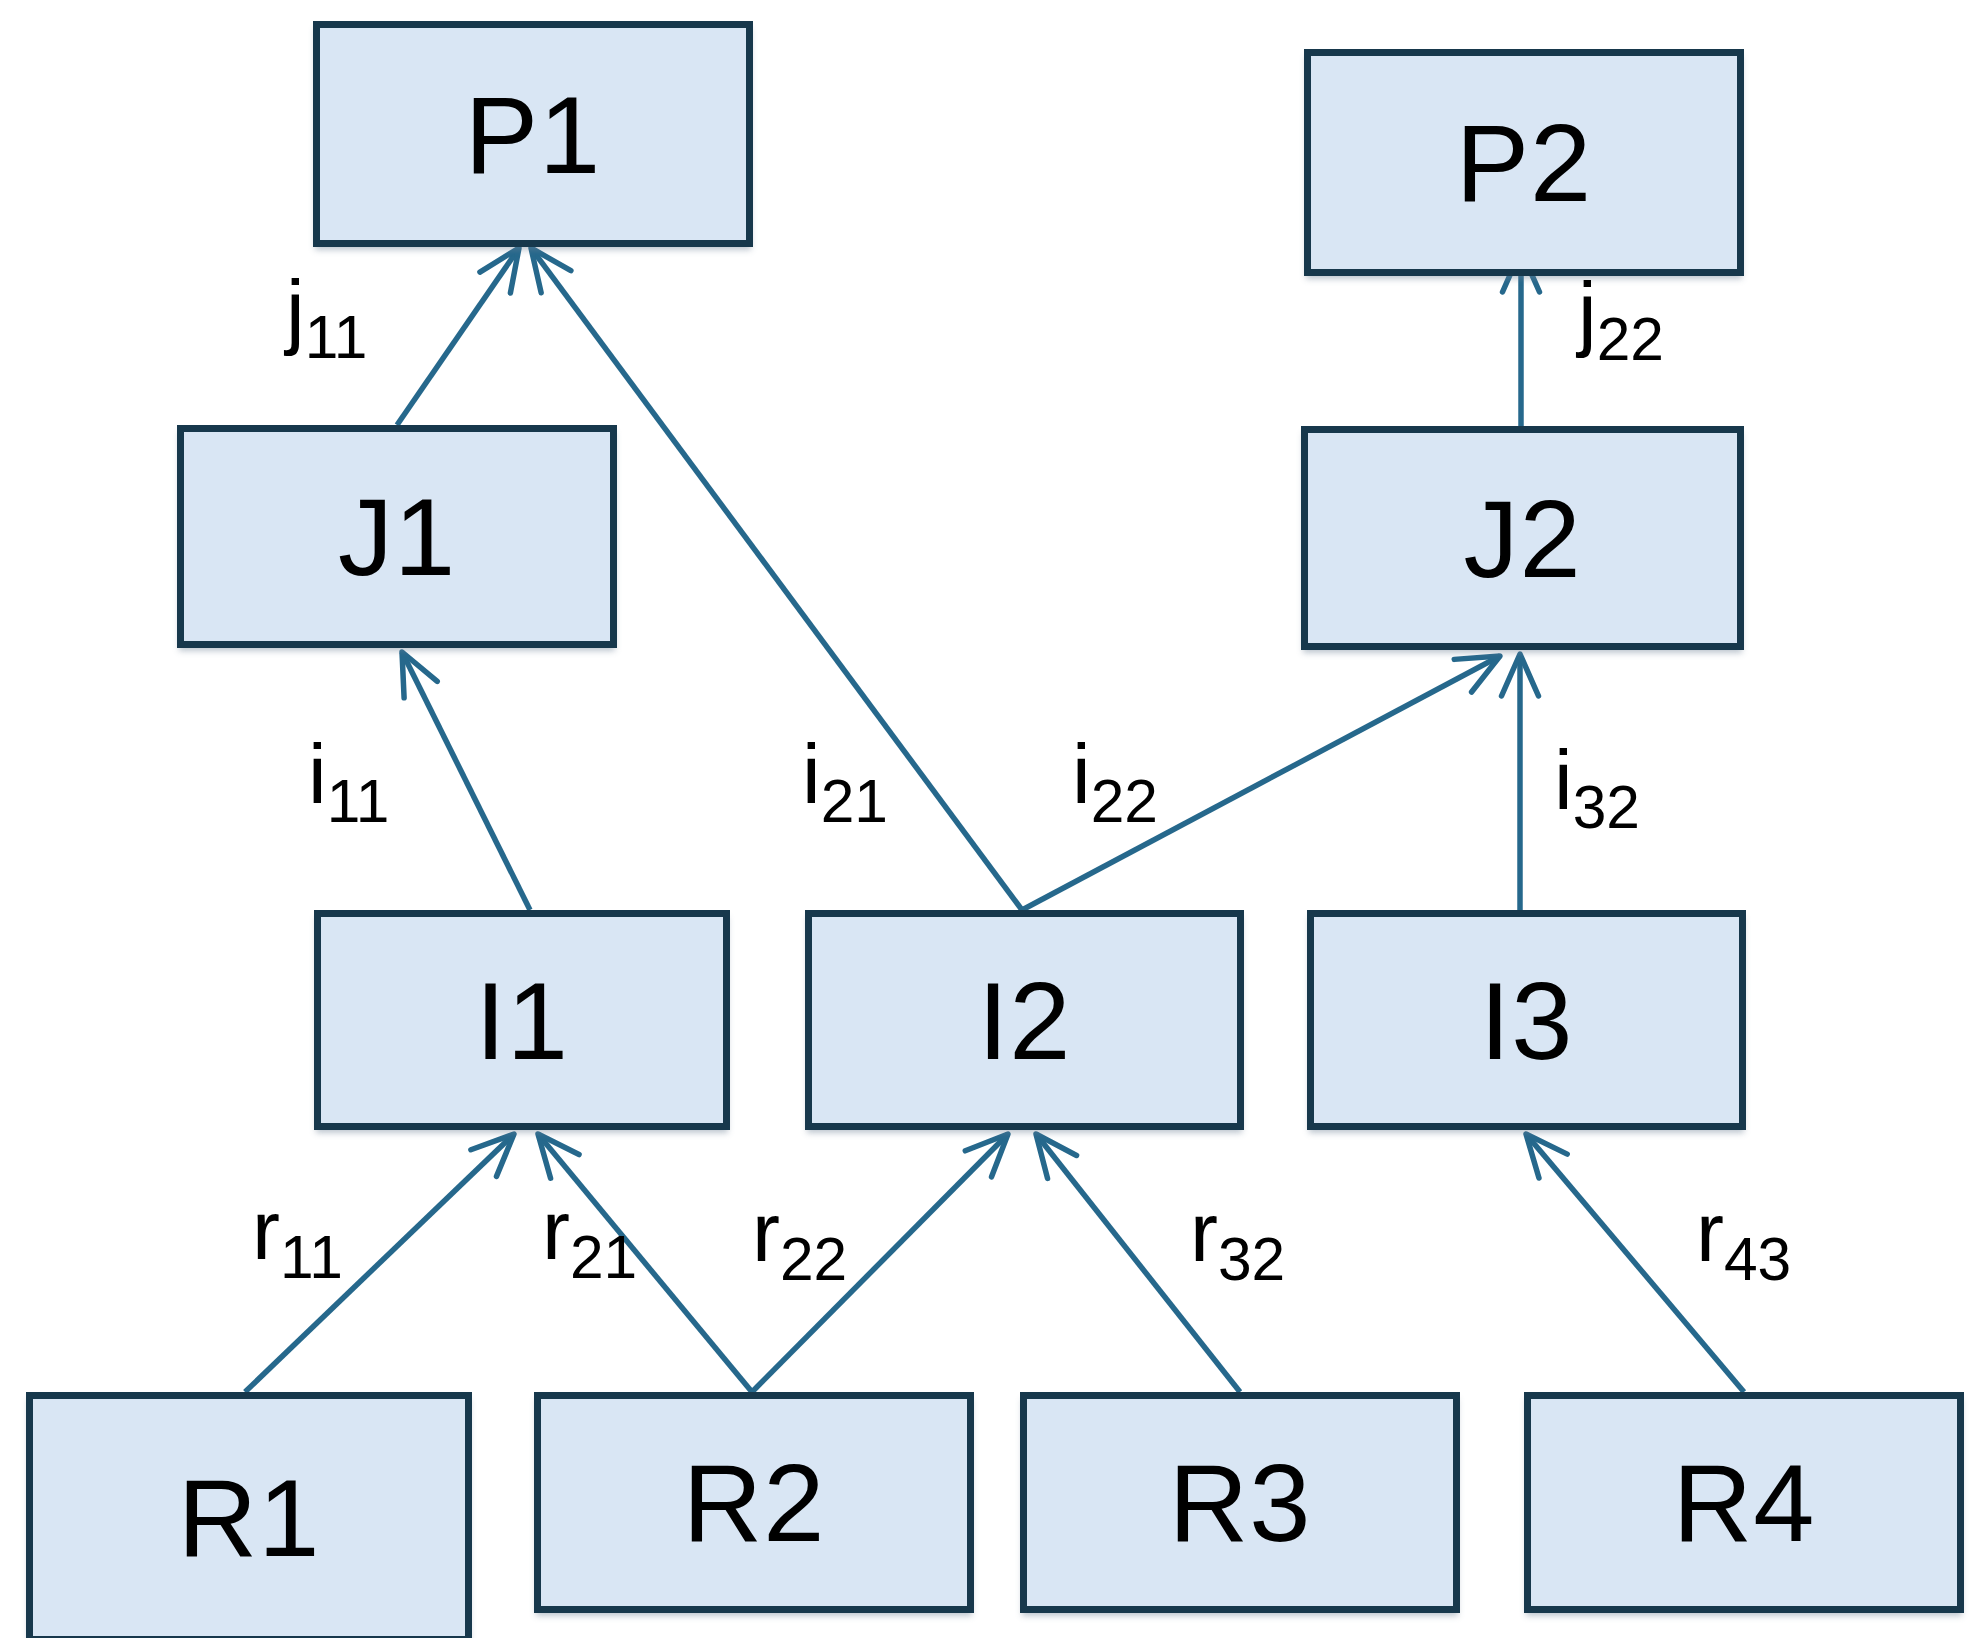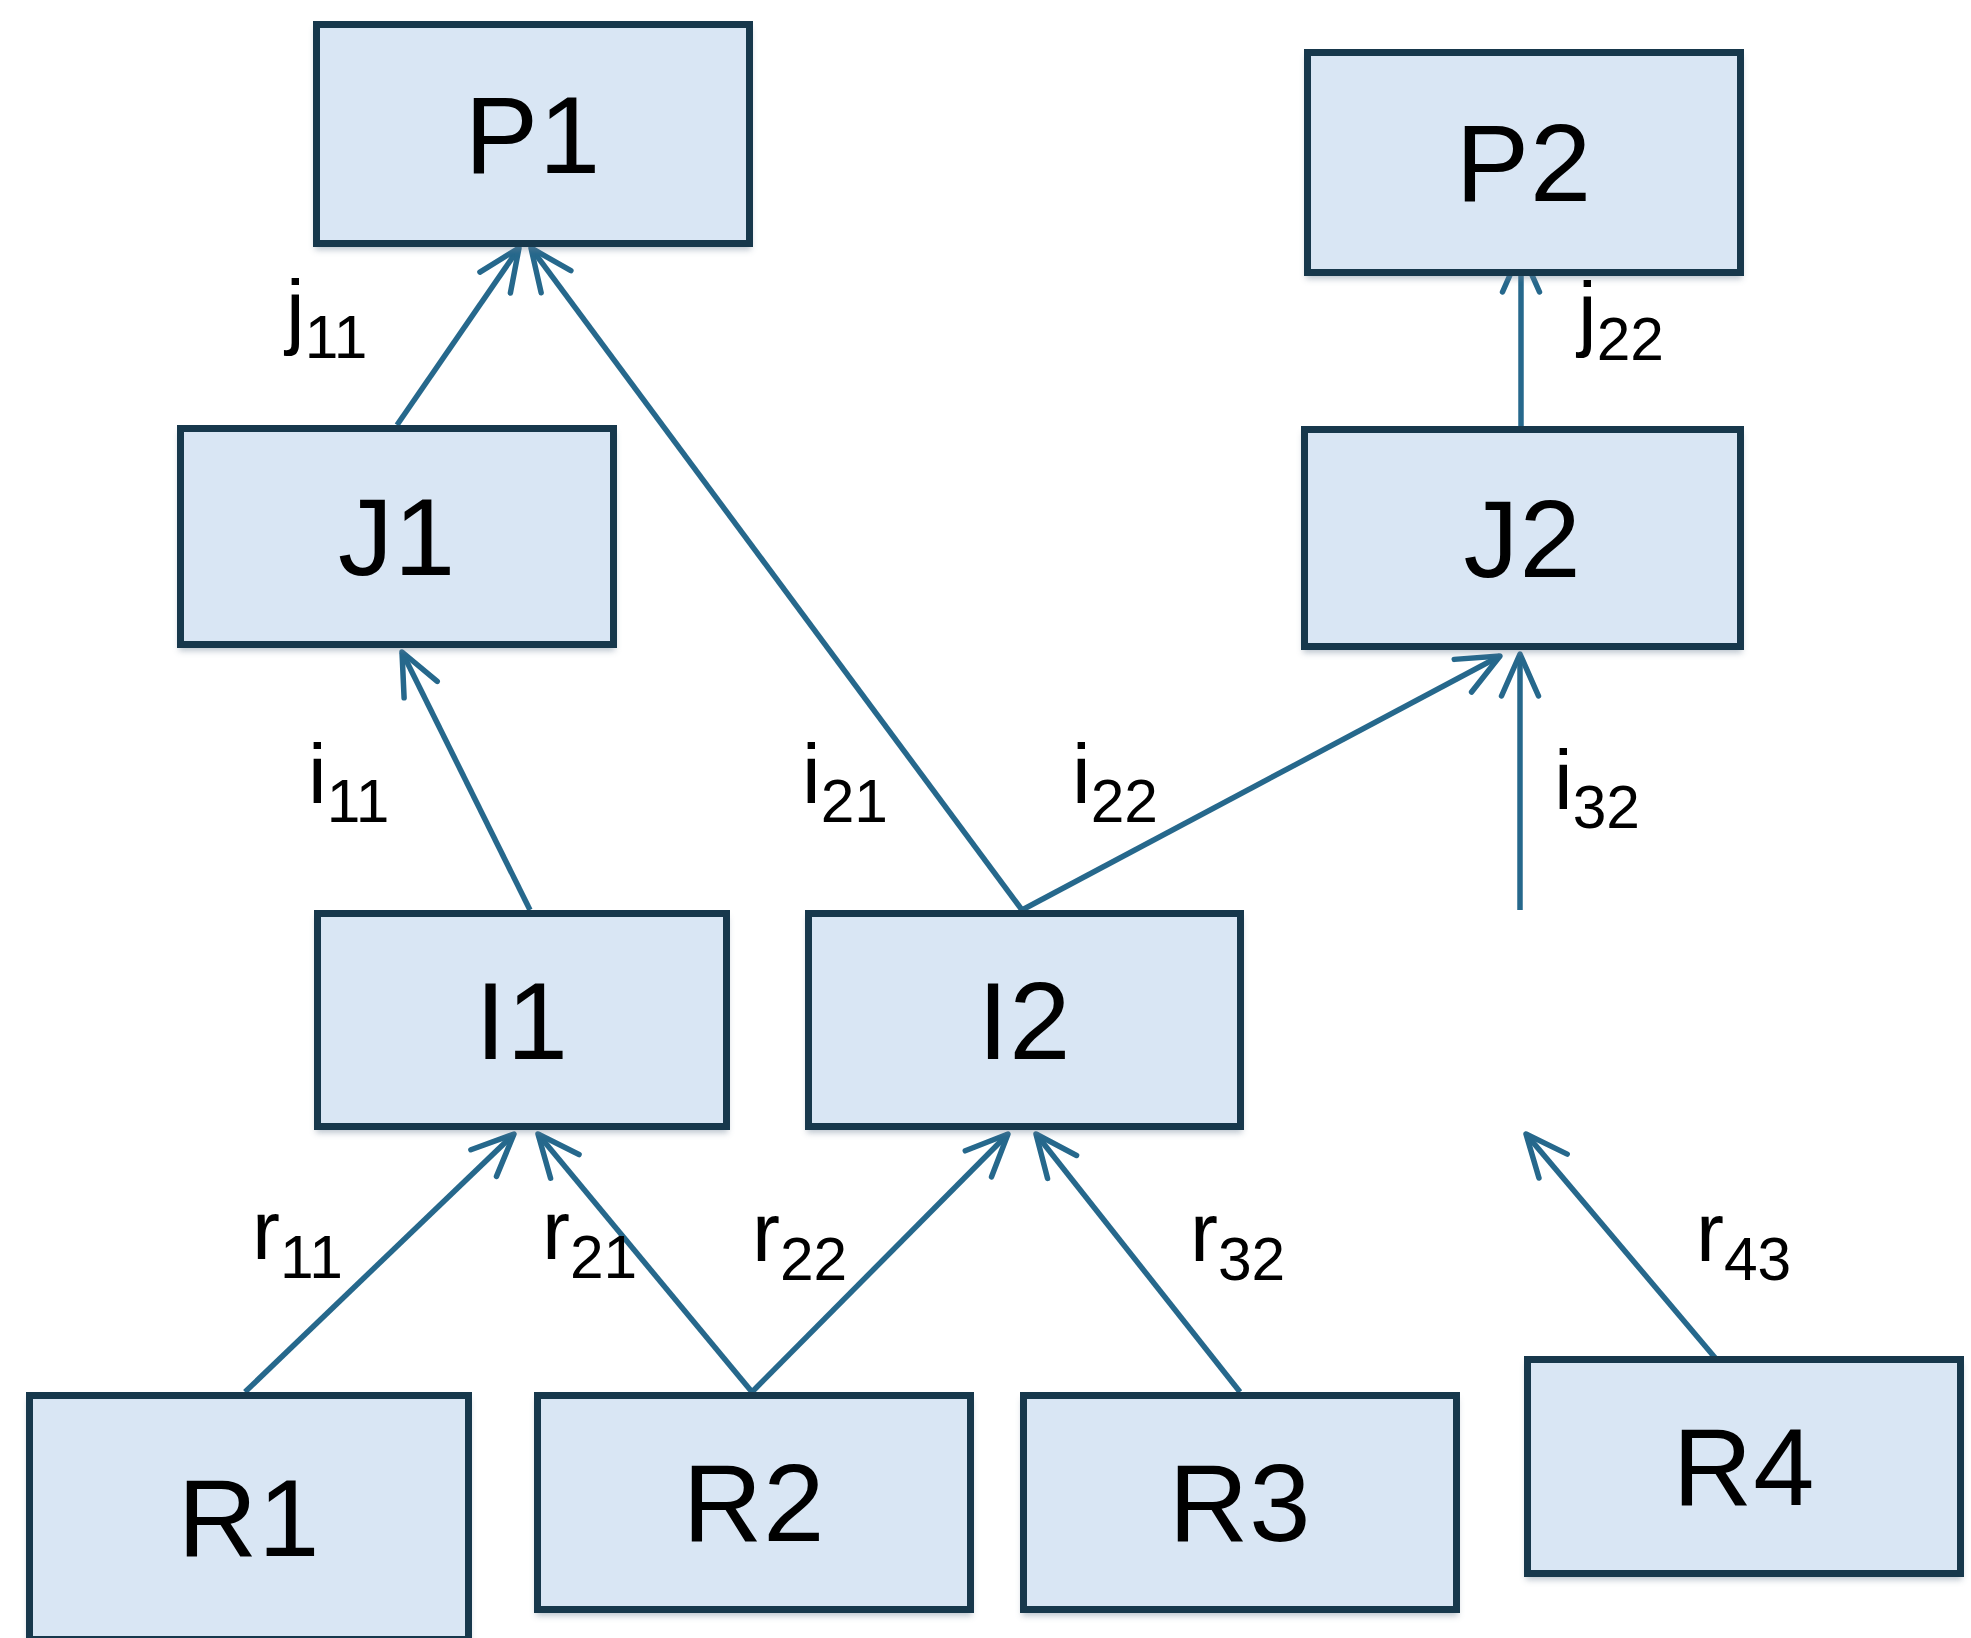--- a/index.html
+++ b/index.html
@@ -90,25 +90,26 @@
   </svg>
 
   <div class="node" style="left:313px; top:21px;  width:440px; height:226px;">P1</div>
   <div class="node" style="left:1304px;top:20px;  width:440px; height:227px;margin-top:29px;">P2</div>
 
   <div class="node" style="left:177px; top:425px; width:440px; height:223px;">J1</div>
   <div class="node" style="left:1301px;top:426px; width:443px; height:224px;">J2</div>
 
   <div class="node" style="left:314px; top:910px; width:416px; height:220px;">I1</div>
   <div class="node" style="left:805px; top:910px; width:439px; height:220px;">I2</div>
+  <div class="node" style="left:1307px;top:910px; width:439px; height:220px;">I3</div>
 
   <div class="node" style="left:26px;  top:1392px;width:446px; height:251px;">R1</div>
   <div class="node" style="left:534px; top:1392px;width:440px; height:221px;">R2</div>
   <div class="node" style="left:1020px;top:1392px;width:440px; height:221px;">R3</div>
-  <div class="node" style="left:1524px;top:1356px;width:440px; height:221px;">R4</div>
+  <div class="node" style="left:1524px;top:1392px;width:440px; height:221px;">R4</div>
 
   <div class="edge-label" style="left:286px; top:268px;"><span>j</span><sub>11</sub></div>
   <div class="edge-label" style="left:1578px;top:270px;"><span>j</span><sub>22</sub></div>
   <div class="edge-label" style="left:308px; top:732px;"><span>i</span><sub>11</sub></div>
   <div class="edge-label" style="left:802px; top:732px;"><span>i</span><sub>21</sub></div>
   <div class="edge-label" style="left:1072px;top:732px;"><span>i</span><sub>22</sub></div>
   <div class="edge-label" style="left:1554px;top:738px;"><span>i</span><sub>32</sub></div>
   <div class="edge-label" style="left:252px; top:1188px;"><span>r</span><sub>11</sub></div>
   <div class="edge-label" style="left:542px; top:1188px;"><span>r</span><sub>21</sub></div>
   <div class="edge-label" style="left:752px; top:1190px;"><span>r</span><sub>22</sub></div>

